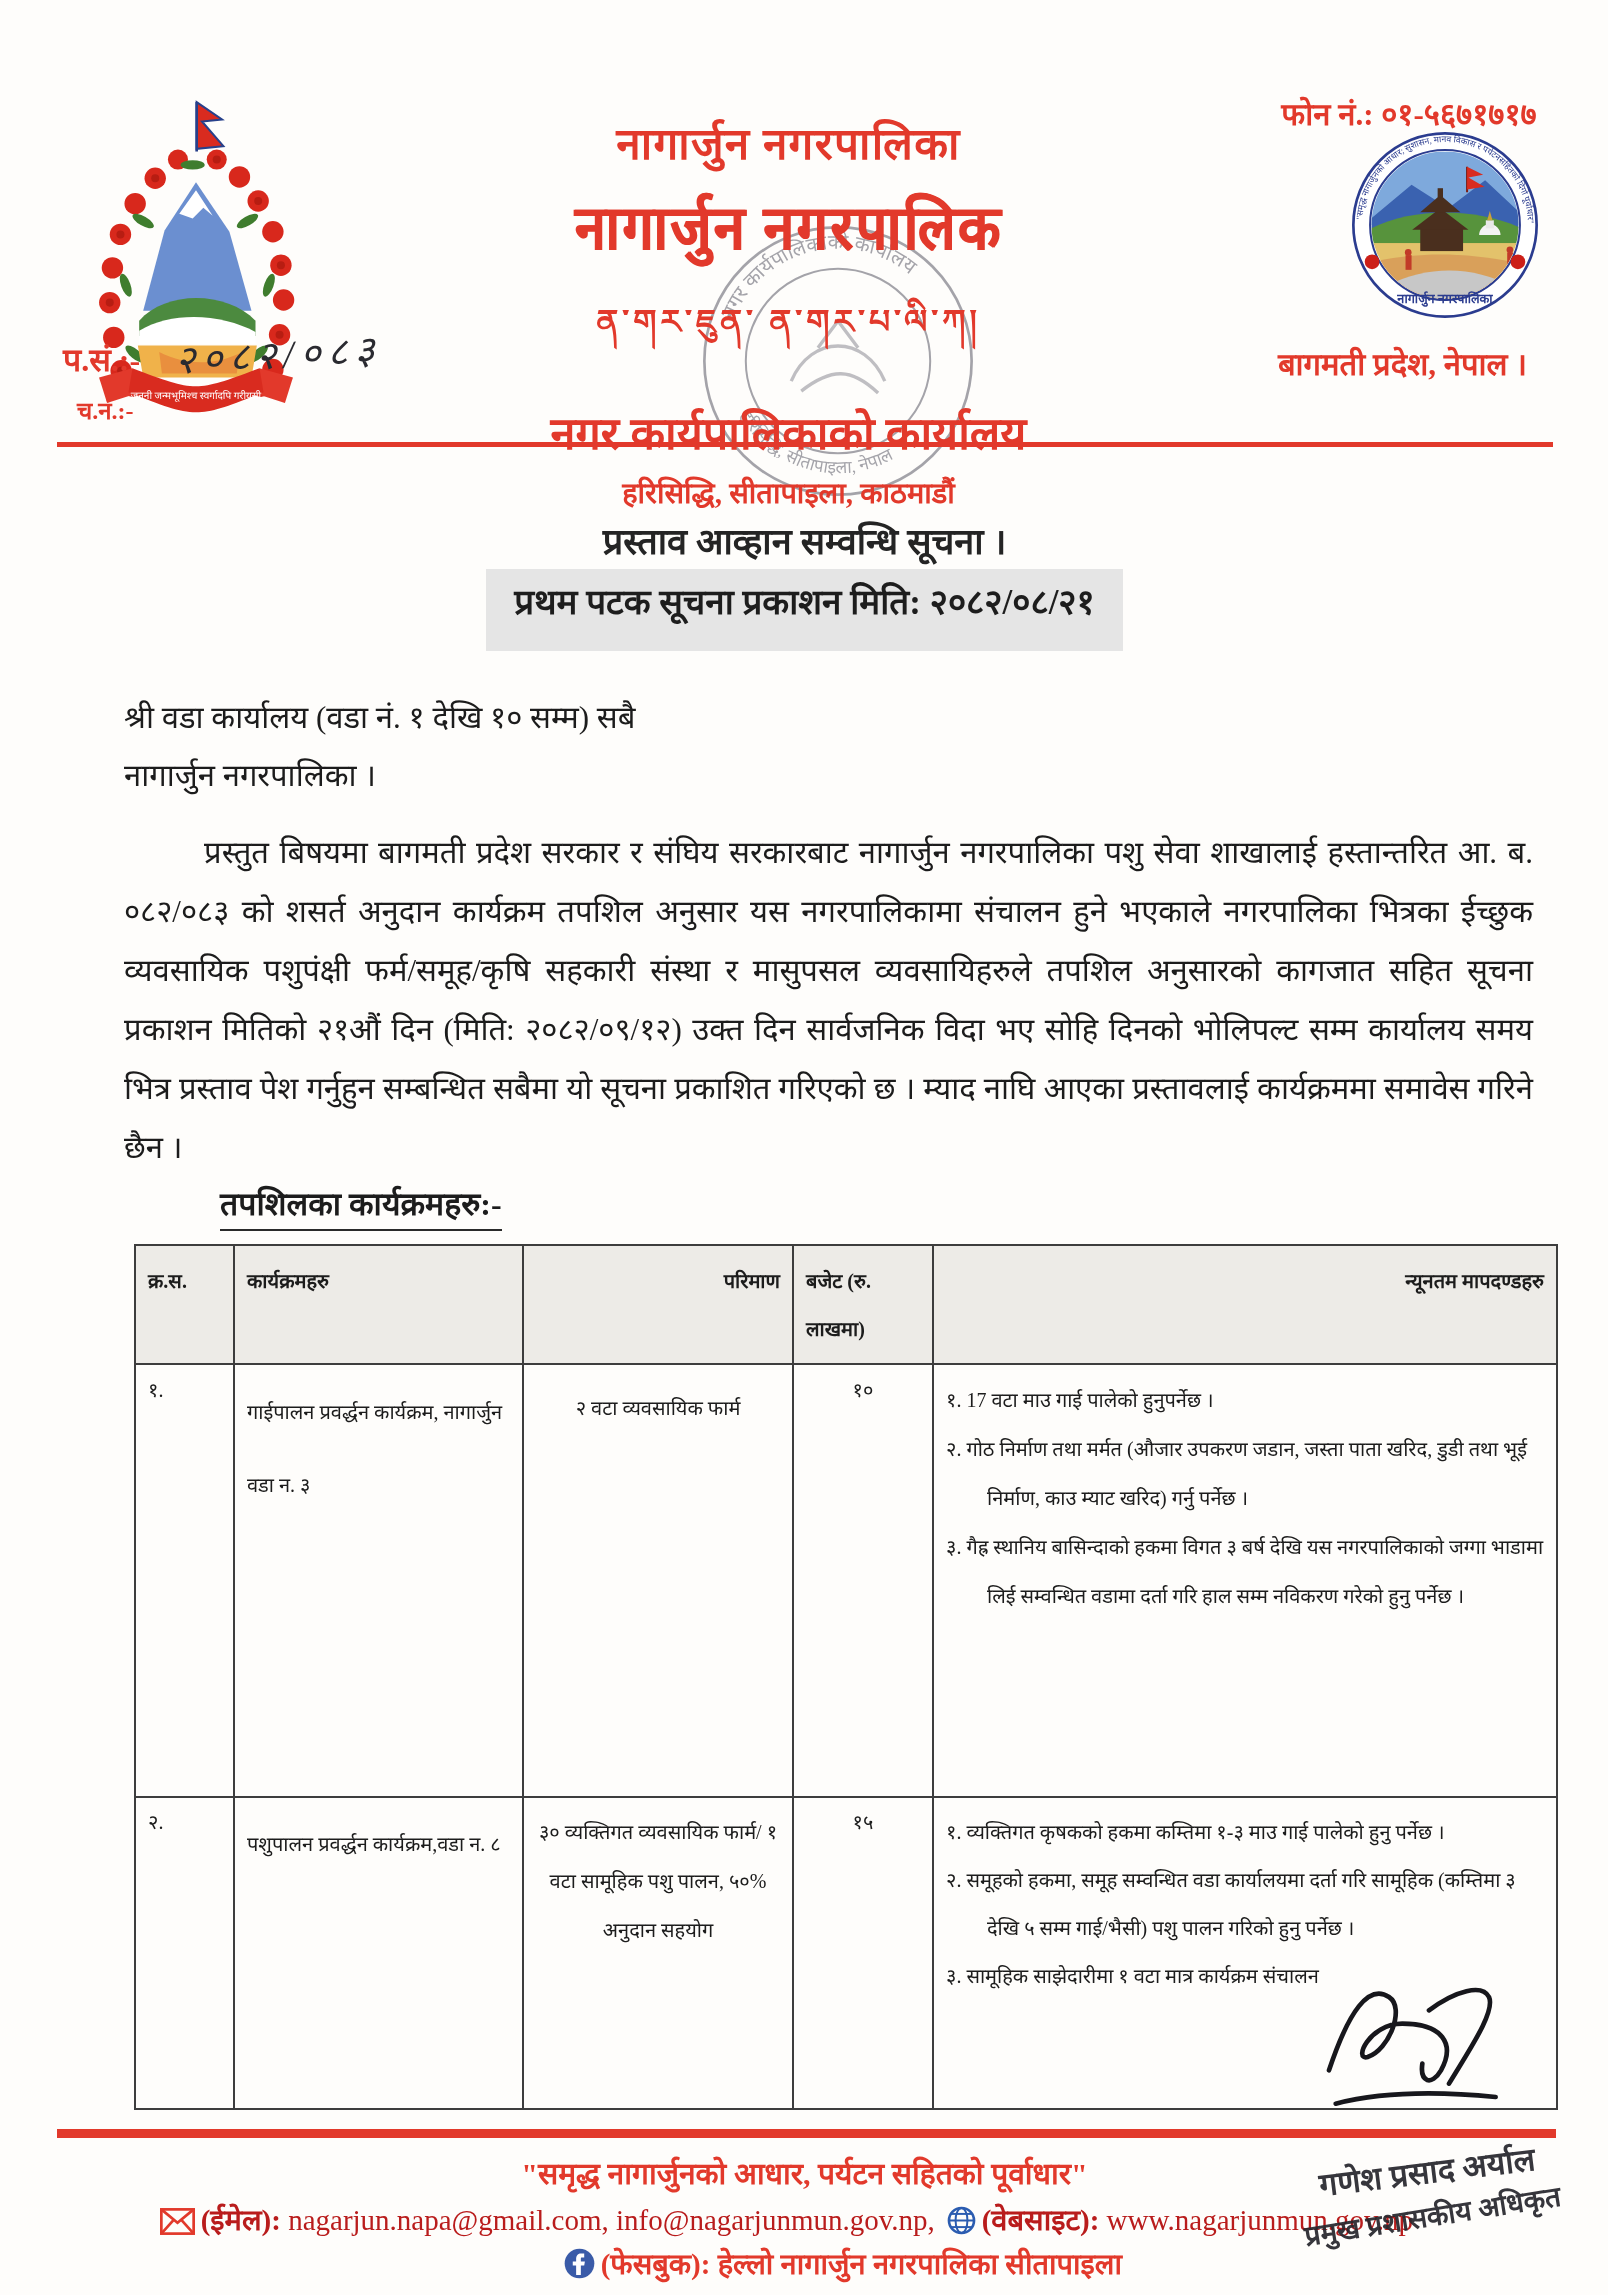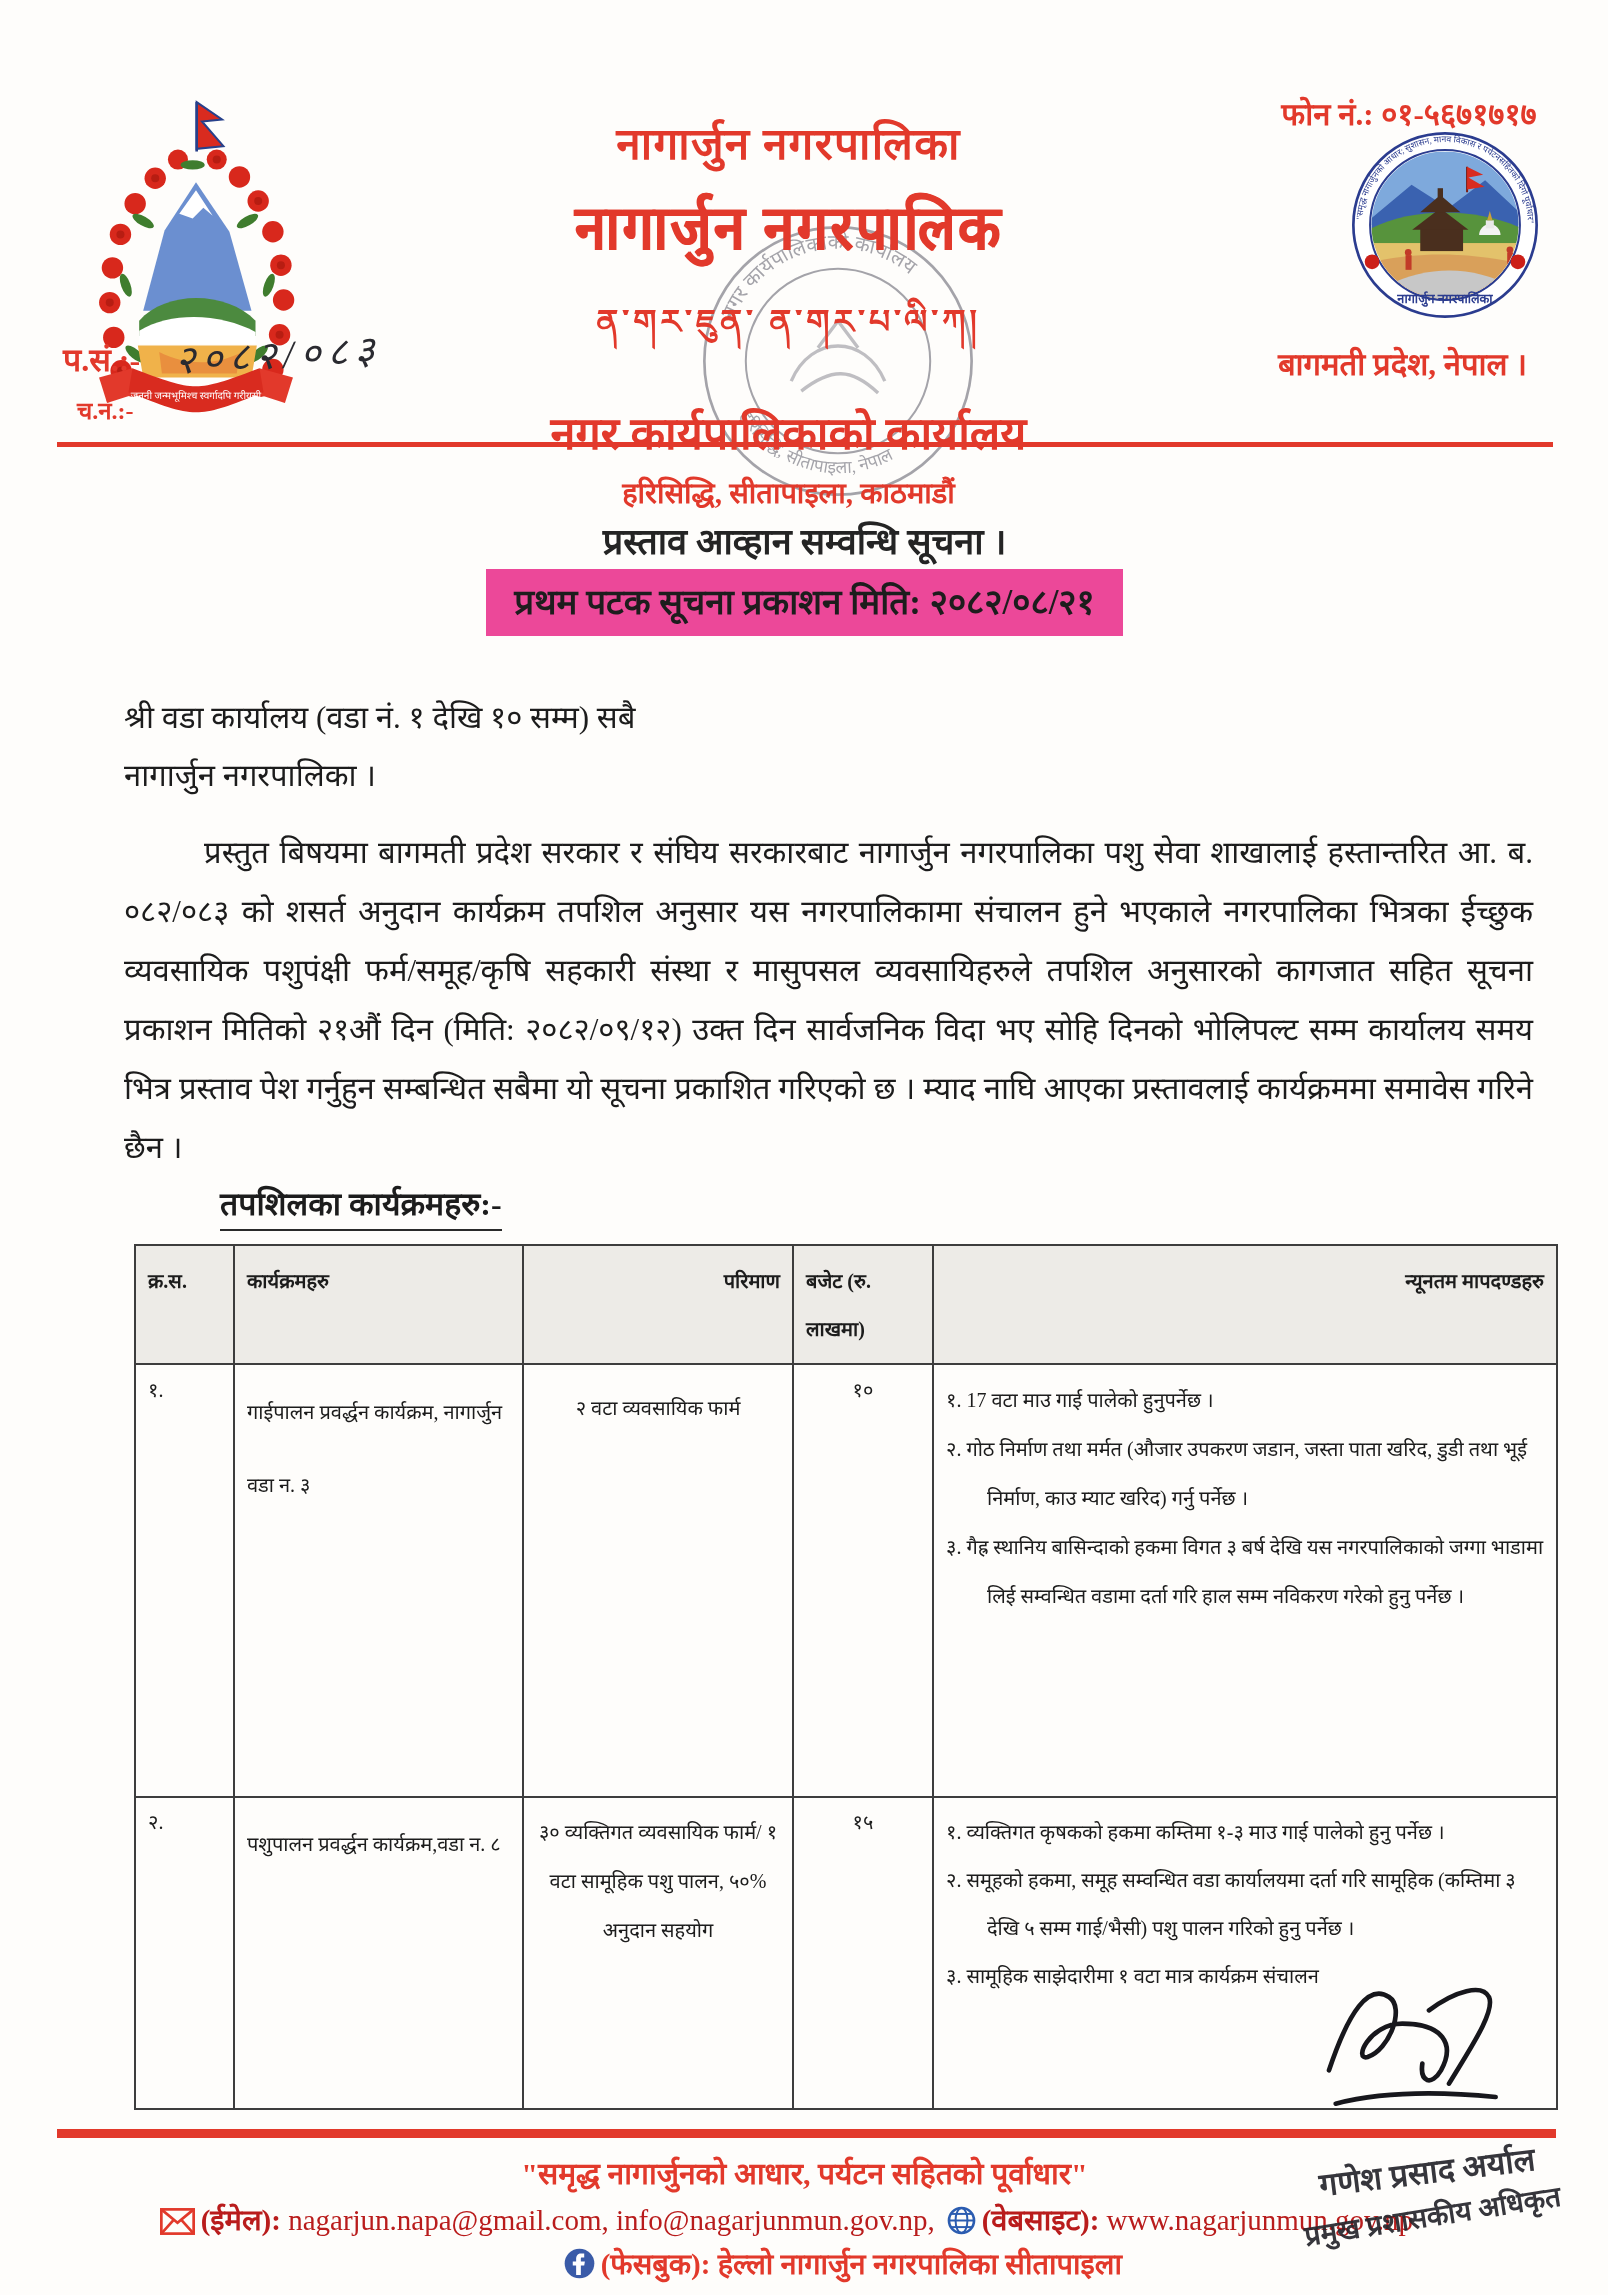--- a/index.html
+++ b/index.html
@@ -31,22 +31,22 @@
     transform:rotate(-3deg) translateY(-2.7px);margin-left:27px;
   }
   .dispatch{left:77px;top:393px;font-size:24px;font-weight:bold;color:#e2392b;}
   .hdr-rule{left:57px;top:442px;width:1496px;height:5.3px;background:#e2392b;}
   .hdr-stamp{left:691px;top:214px;width:294px;height:294px;opacity:.5;}
 
   
   .title{left:0;top:516px;width:1609px;text-align:center;font-size:36px;font-weight:bold;color:#242424;}
   .subtitle-wrap{left:0;top:569px;width:1609px;text-align:center;}
   .subtitle{
-    display:inline-block;background:#ec4899;color:#1d1d1d;
-    font-size:35px;font-weight:bold;padding:8px 28px 12px 28px;
+    display:inline-block;background:#e5e5e5;color:#1d1d1d;
+    font-size:35px;font-weight:bold;padding:8px 28px 27px 28px;
   }
   .addr1{left:124px;top:695px;font-size:31px;}
   .addr2{left:124px;top:753px;font-size:31px;}
   .body-par{
     left:124px;top:823px;width:1409px;
     font-size:31px;line-height:59px;text-align:justify;text-indent:80px;
   }
   .tbl-head{left:220px;top:1181px;font-size:32px;font-weight:bold;
             border-bottom:2.7px solid #2a2a2a;padding-bottom:5.3px;}
 

